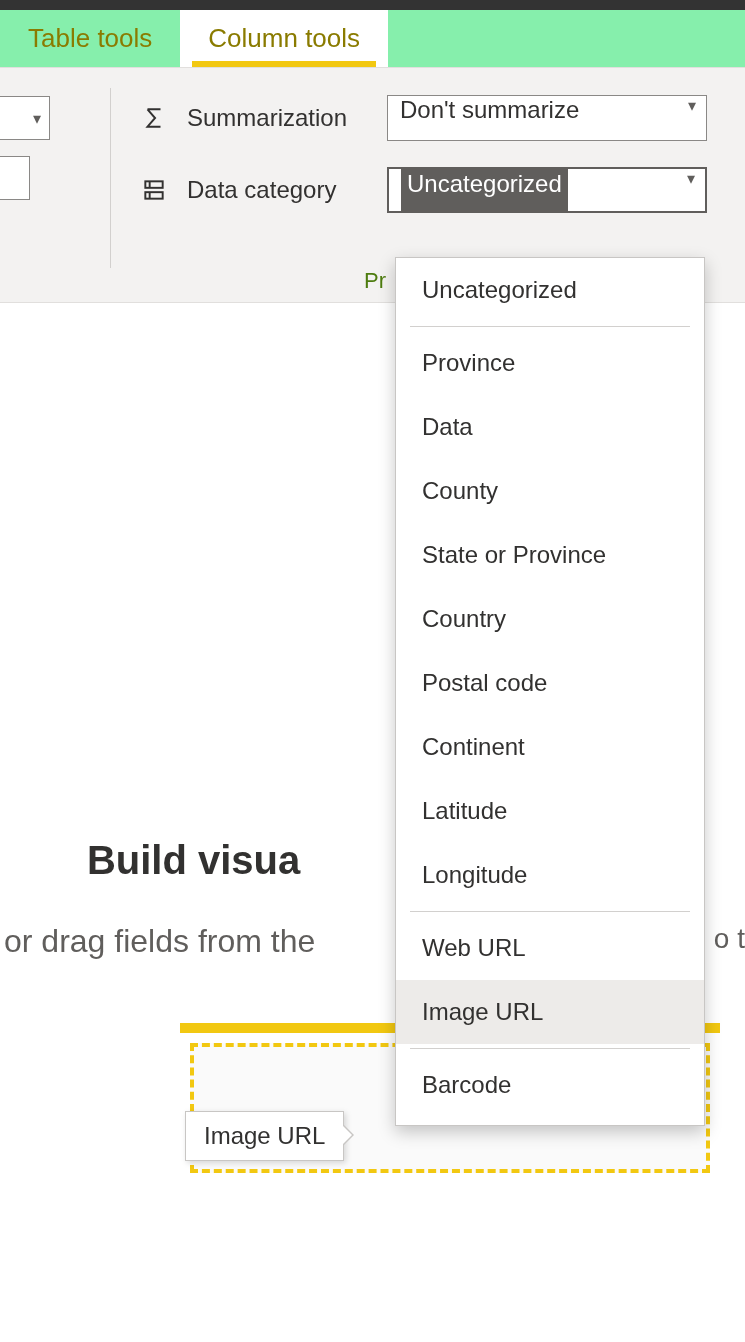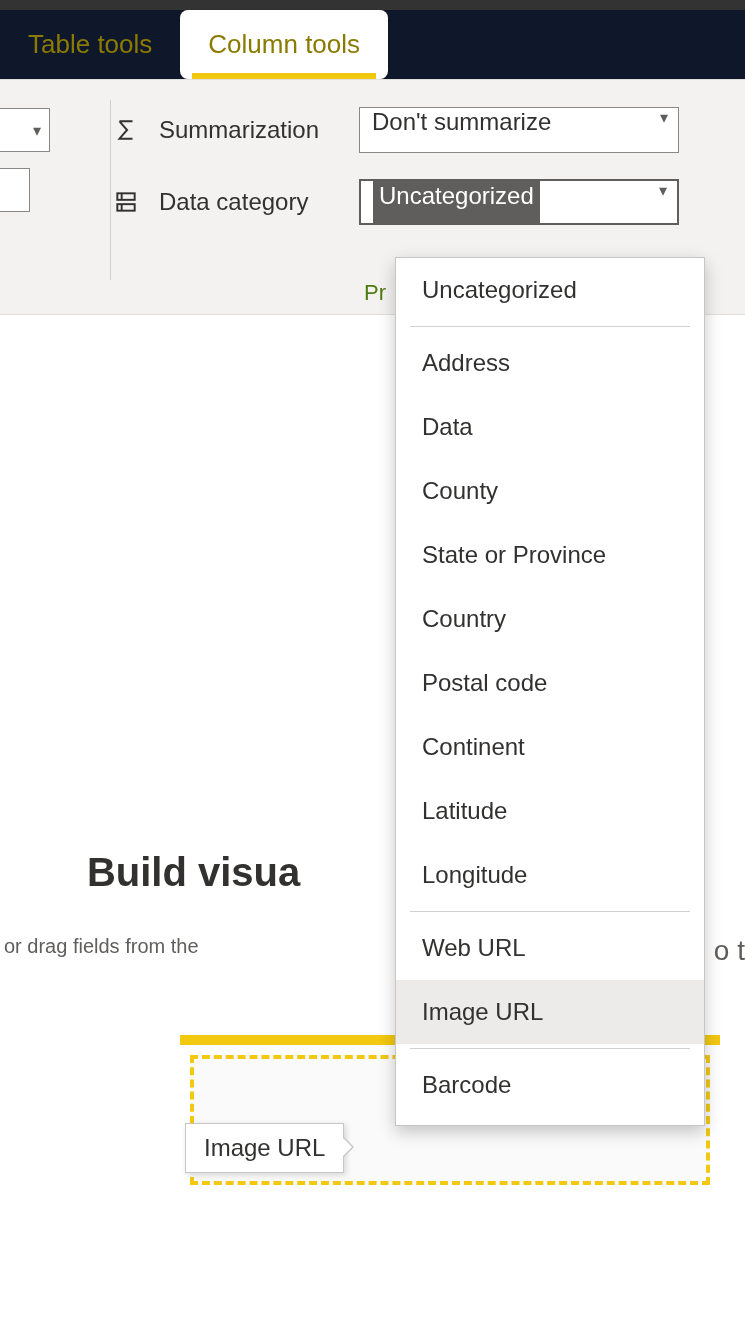--- a/index.html
+++ b/index.html
@@ -9,39 +9,38 @@
     height: 1342px;
     background: #fff;
     overflow: hidden;
     position: relative;
   }
   .titlebar {
     height: 10px;
     background: #333333;
   }
   .tabbar {
-    background: #0f172a;
+    background: #86efac;
     display: flex;
     align-items: stretch;
-    height: 70px;
+    height: 58px;
     border-bottom: 1px solid #e1dfdd;
   }
   .tab {
     padding: 0 28px;
     display: flex;
     align-items: center;
     font-size: 26px;
     color: #605e5c;
     position: relative;
     cursor: pointer;
   }
   .tab.active {
     color: #8a7b00;
     background: #fff;
-    border-radius: 8px;
   }
   .tab.inactive {
     color: #8a7b00;
   }
   .tab.active::after {
     content: "";
     position: absolute;
     bottom: 0;
     left: 12px;
     right: 12px;
@@ -75,20 +74,21 @@
     top: 88px;
     width: 30px;
     height: 44px;
     border: 1.5px solid #8a8886;
     border-left: none;
     background: #fff;
   }
   .ribbon-group {
     margin-left: 110px;
     border-left: 1px solid #d2d0ce;
+    padding-left: 28px;
     height: 180px;
   }
   .ribbon-row {
     display: flex;
     align-items: center;
     height: 60px;
     margin-bottom: 12px;
   }
   .ribbon-icon {
     width: 30px;
@@ -144,21 +144,21 @@
     font-size: 40px;
     font-weight: 600;
     color: #323130;
   }
   .canvas-sub {
     position: absolute;
     top: 620px;
     left: 0;
     width: 100%;
     text-align: left;
-    font-size: 20px;
+    font-size: 32px;
     color: #605e5c;
     padding-left: 4px;
     overflow: hidden;
     white-space: nowrap;
   }
   .sub-right-frag {
     position:absolute;
     right:0;
     top:620px;
     font-size:28px;
@@ -320,21 +320,21 @@
     <span>Image URL</span>
   </div>
 </div>
 
 <div class="dropdown-menu">
   <div class="dropdown-item">
     <span>Uncategorized</span>
   </div>
   <div class="dropdown-sep"></div>
   <div class="dropdown-item">
-    <span>Address</span>
+    <span>Province</span>
   </div>
   <div class="dropdown-item">
     <span>Data</span>
   </div>
   <div class="dropdown-item">
     <span>County</span>
   </div>
   <div class="dropdown-item">
     <span>State or Province</span>
   </div>

